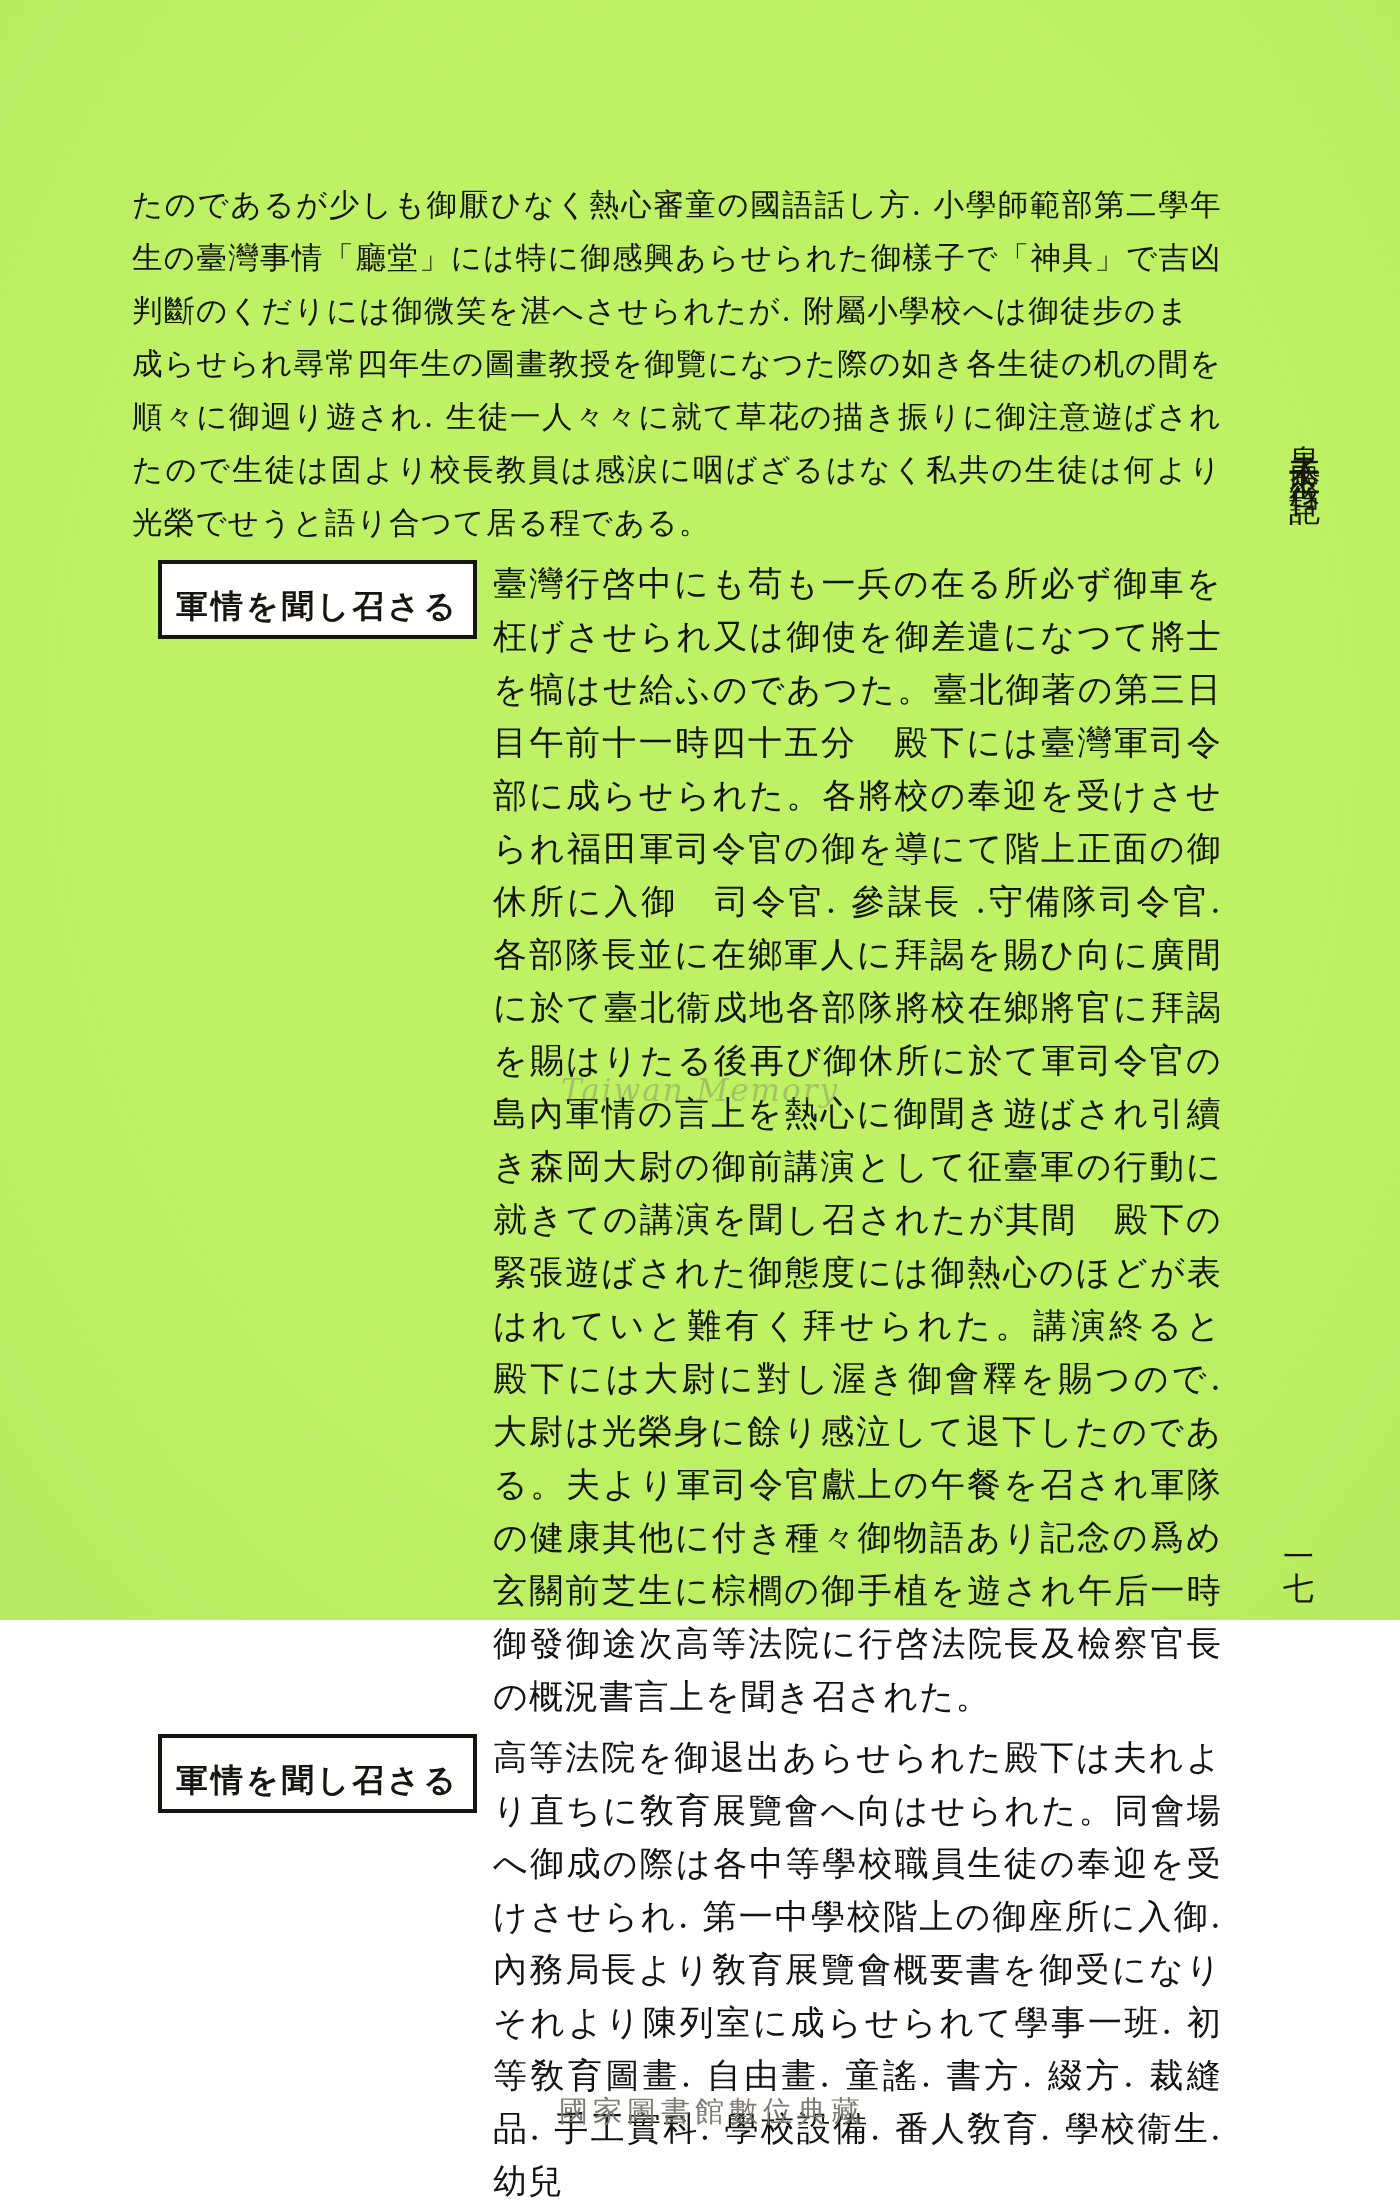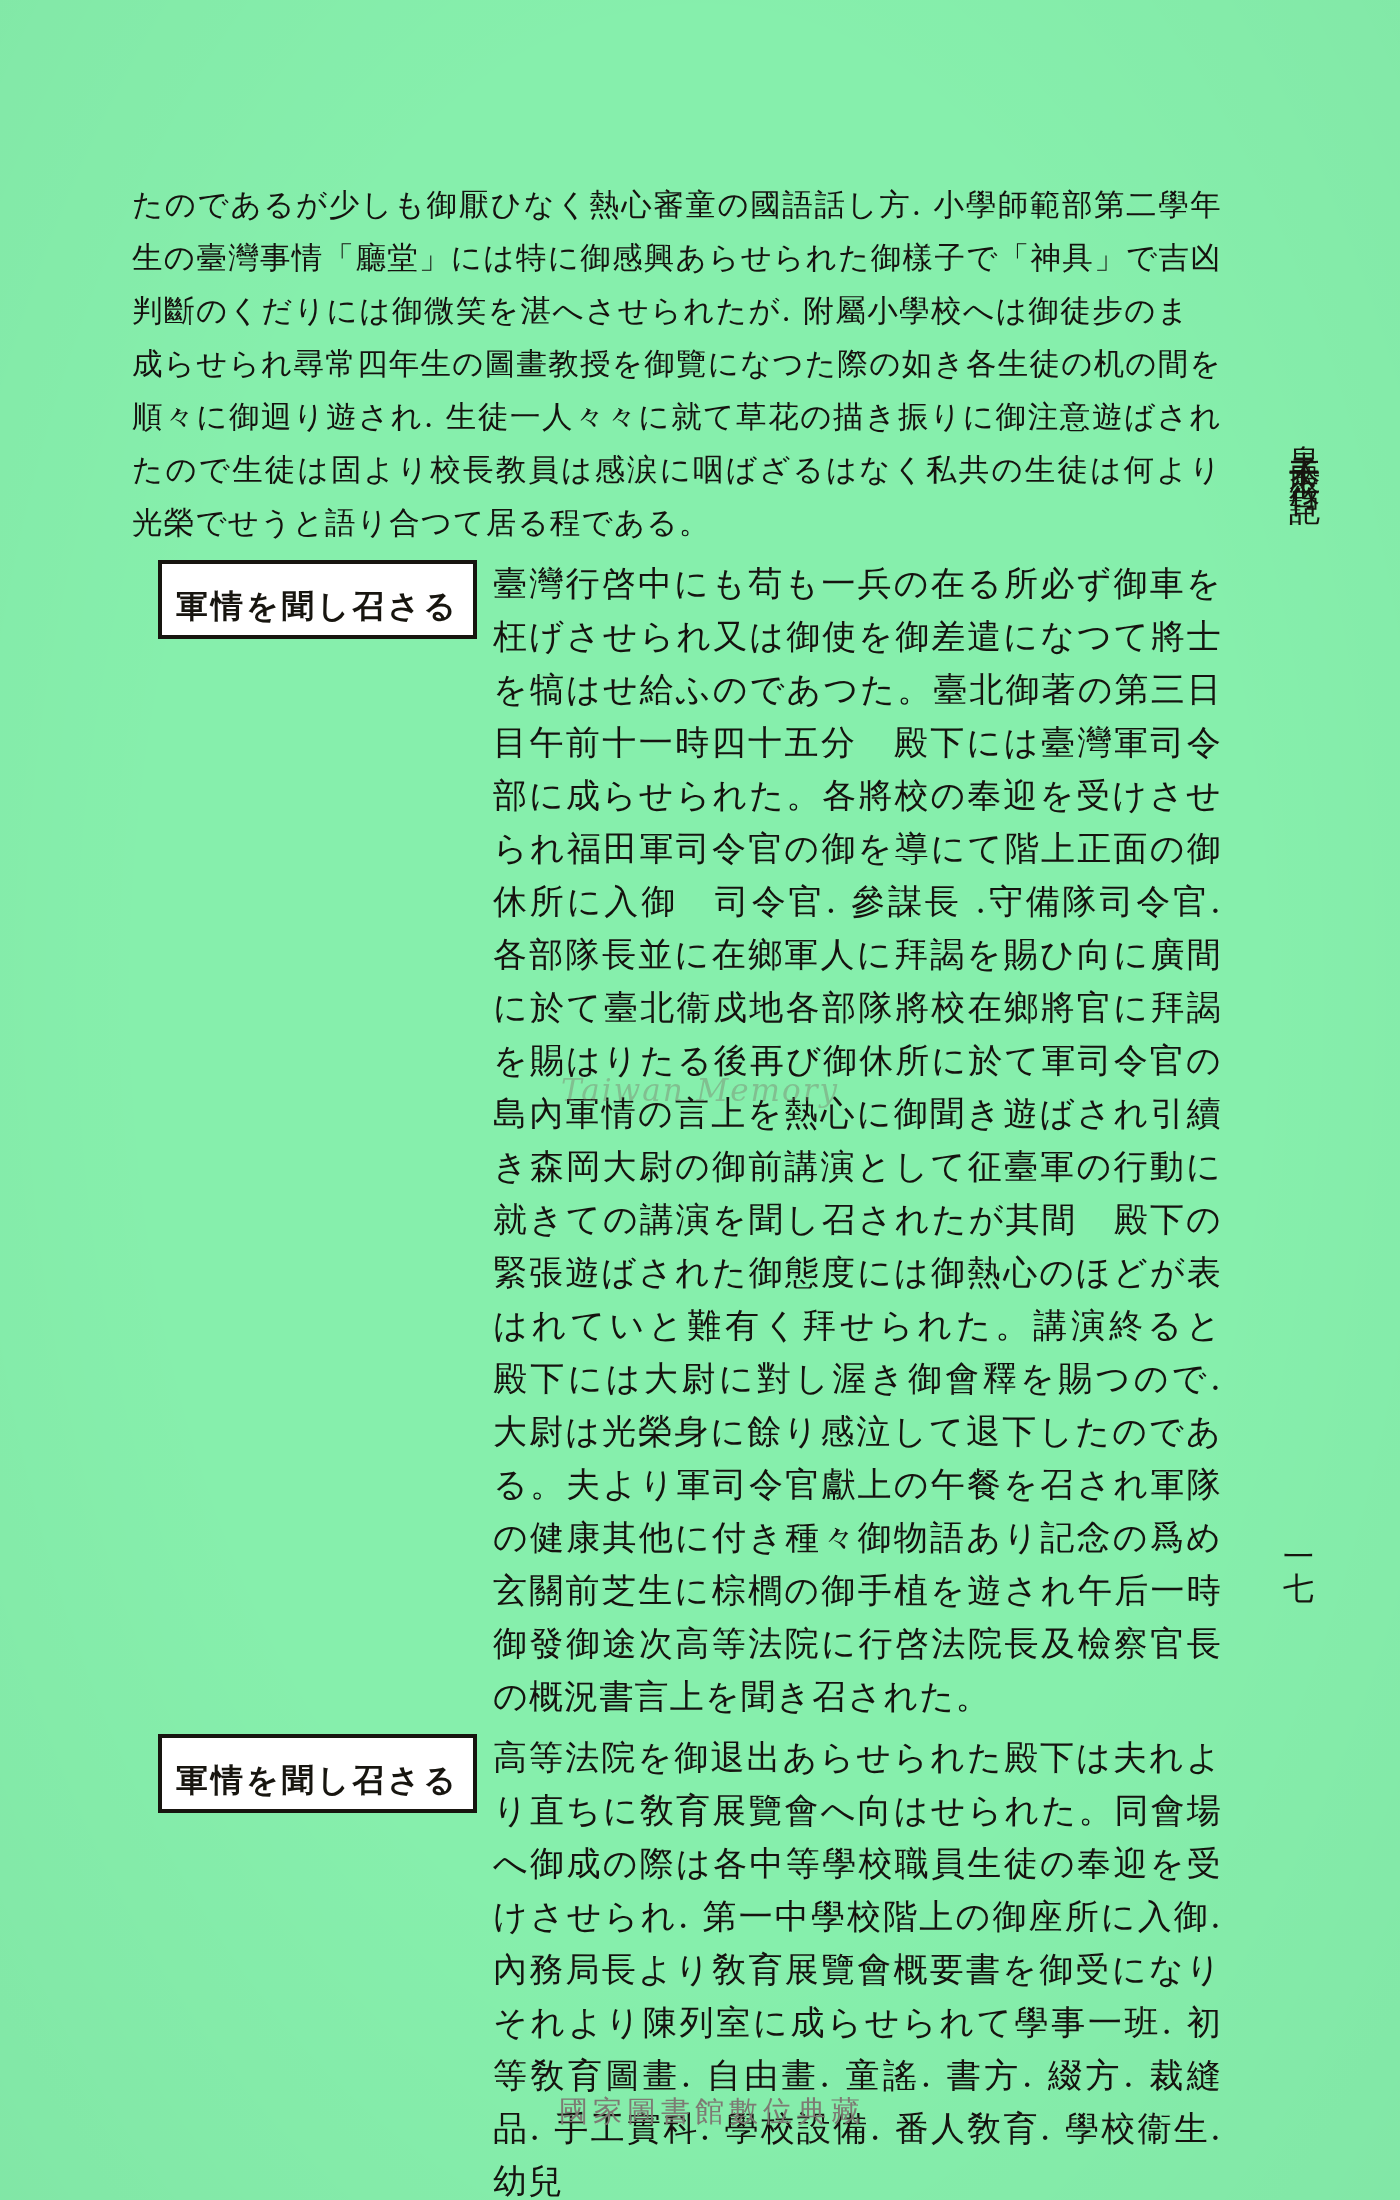--- a/index.html
+++ b/index.html
@@ -13,22 +13,22 @@
     position: relative;
     font-family: "DejaVu Serif", serif;
     overflow: hidden;
   }
 
   
   #page {
     position: absolute;
     left: 0; top: 0;
     width: 1400px;
-    height: 2200px;
-    background: #86efac;
+    height: 1620px;
+    background: #bef264;
   }
   
   #page::before {
     content: "";
     position: absolute;
     inset: 0;
     background:
       radial-gradient(ellipse at 50% 45%, rgba(255,255,255,0) 55%, rgba(0,0,0,0.035) 100%);
     pointer-events: none;
   }

